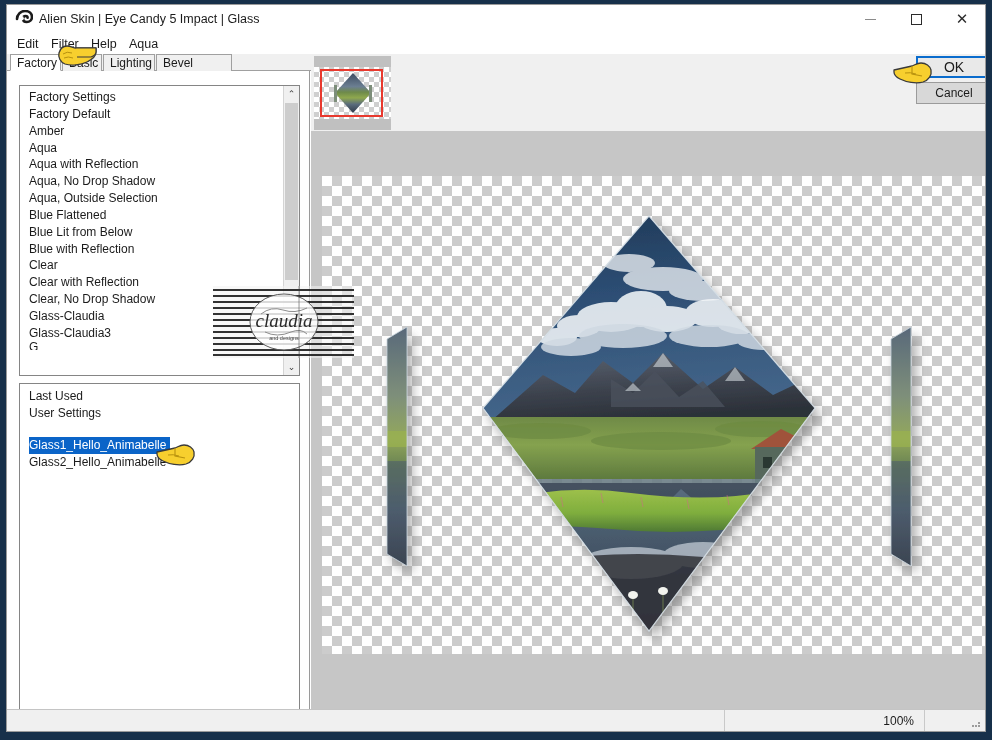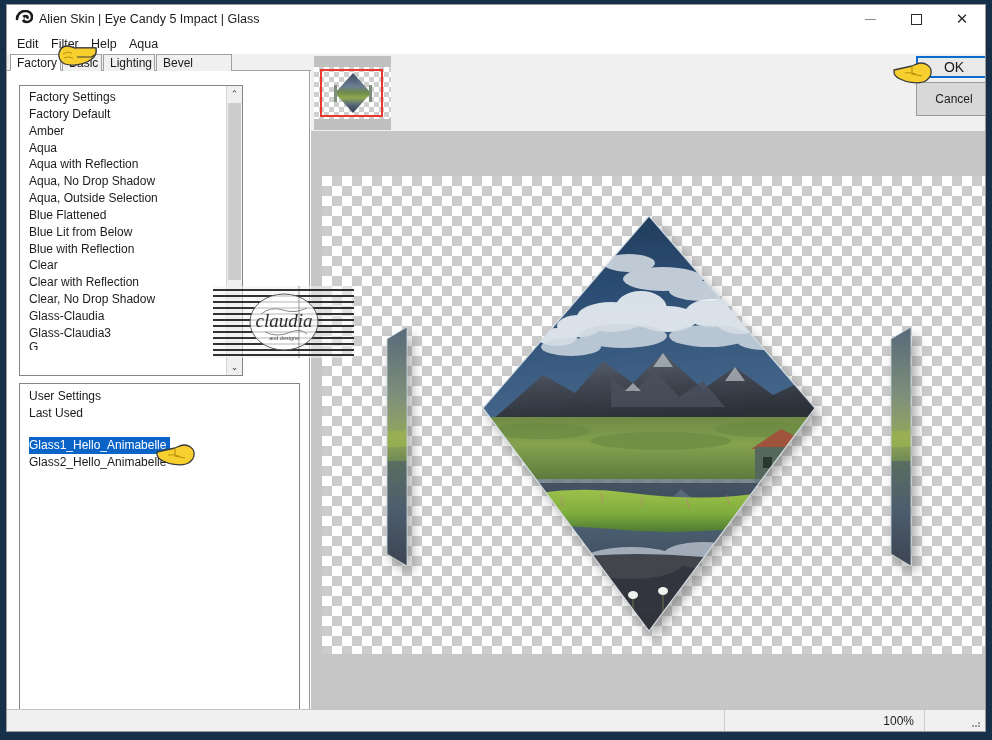--- a/index.html
+++ b/index.html
@@ -101,21 +101,21 @@
     width: 303px; height: 640px;
     background: #ffffff;
     border-right: 1px solid #9a9a9a;
   }
   .list-box {
     position: absolute;
     background: #ffffff;
     border: 1px solid #858585;
     overflow: hidden;
   }
-  #factory-list { left: 12px; top: 14px; width: 224px; height: 291px; }
+  #factory-list { left: 12px; top: 14px; width: 281px; height: 291px; }
   #user-list    { left: 12px; top: 312px; width: 281px; height: 352px; }
 
   .list-row {
     position: relative;
     height: 16.85px;
     font-size: 12px;
     color: #1b1b1b;
     padding-left: 9px;
     line-height: 16.85px;
     white-space: nowrap;
@@ -228,21 +228,21 @@
   #btn-ok {
     position: absolute; left: 605px; top: 2px;
     width: 76px; height: 22px;
     background: #e9e9e9;
     border: 2px solid #0a6ccd;
     display: flex; align-items: center; justify-content: center;
     font-size: 14px; color: #1b1b1b;
   }
   #btn-cancel {
     position: absolute; left: 605px; top: 28px;
-    width: 76px; height: 34px;
+    width: 76px; height: 22px;
     background: #d8d8d8;
     border: 1px solid #9b9b9b;
     display: flex; align-items: center; justify-content: center;
     font-size: 12px; color: #1b1b1b;
   }
 
   
   .canvas-area {
     position: absolute; left: 0; top: 77px;
     width: 676px; height: 580px;
@@ -360,22 +360,22 @@
         </div>
         <div class="scrollbar">
           <div class="sb-arrow up">⌃</div>
           <div class="sb-thumb" style="top:17px;height:177px;"></div>
           <div class="sb-arrow down">⌄</div>
         </div>
       </div>
 
       <div class="list-box" id="user-list">
         <div style="padding-top:4px;">
+          <div class="list-row">Last Used</div>
           <div class="list-row header">User Settings</div>
-          <div class="list-row">Last Used</div>
           <div class="list-gap"></div>
           <div class="row-wrap">
             <span class="list-row selected">Glass1_Hello_Animabelle</span>
           </div>
           <div class="list-row">Glass2_Hello_Animabelle</div>
         </div>
       </div>
 
     </div>
 

